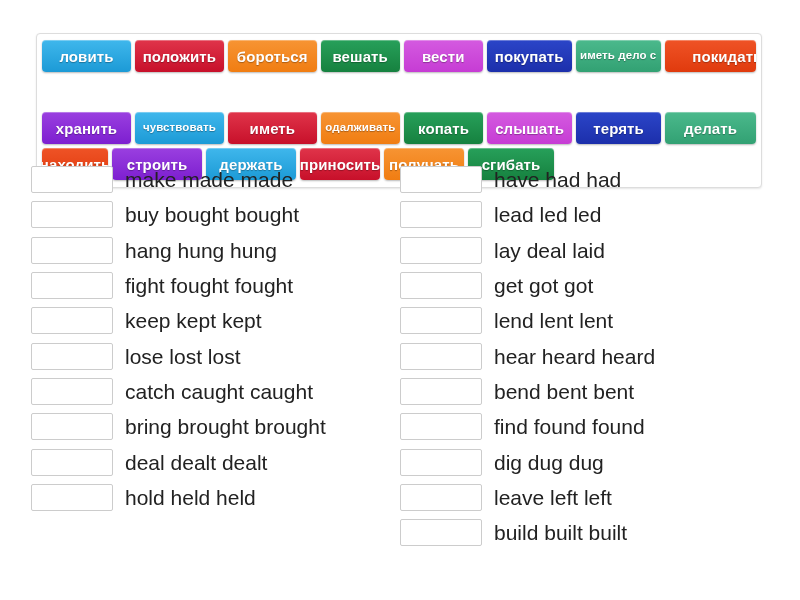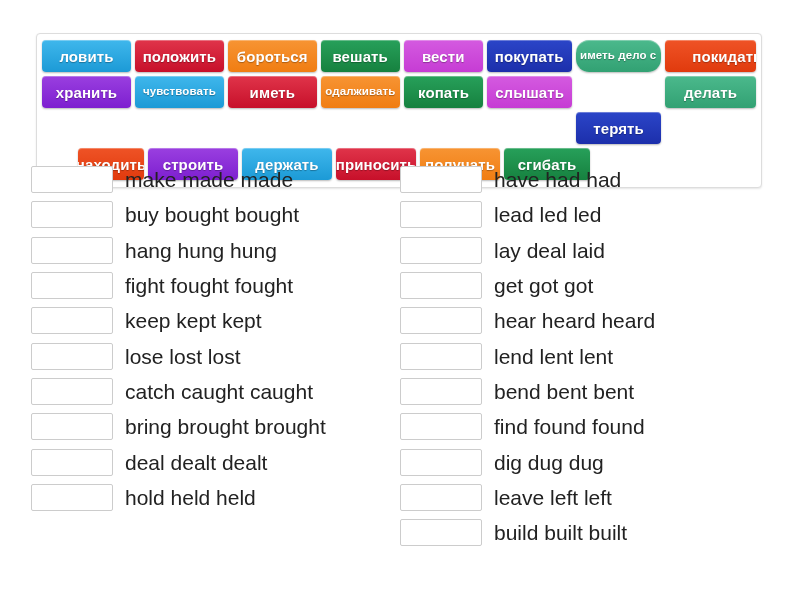--- a/index.html
+++ b/index.html
@@ -25,21 +25,21 @@
     box-sizing: border-box;
     background: #ffffff;
     border: 1px solid #dddddd;
     border-radius: 4px;
     box-shadow: 0 1px 2px rgba(0,0,0,0.10);
     padding: 6px 5px 7px 5px;
   }
   .tile-row {
     display: flex;
     flex-direction: row;
-    align-items: flex-start;
+    align-items: flex-end;
     margin-bottom: 4px;
   }
   .tile-row:last-child {
     margin-bottom: 0;
   }
 
   .tile {
     height: 32px;
     box-sizing: border-box;
     margin-right: 4px;
@@ -107,35 +107,35 @@
 <body>
 
 <div id="tile-bank">
     <div class="tile-row">
       <div class="tile" style="width: 90px; background: linear-gradient(rgb(63, 183, 236) 0%, rgb(28, 154, 214) 100%);">ловить</div>
       <div class="tile" style="width: 90px; background: linear-gradient(rgb(224, 52, 74) 0%, rgb(199, 16, 42) 100%);">положить</div>
       <div class="tile" style="width: 90px; background: linear-gradient(rgb(247, 148, 51) 0%, rgb(240, 125, 18) 100%);">бороться</div>
       <div class="tile" style="width: 80px; background: linear-gradient(rgb(39, 160, 90) 0%, rgb(22, 129, 63) 100%);">вешать</div>
       <div class="tile" style="width: 80px; background: linear-gradient(rgb(212, 90, 224) 0%, rgb(198, 60, 212) 100%);">вести</div>
       <div class="tile" style="width: 86px; background: linear-gradient(rgb(43, 69, 200) 0%, rgb(28, 47, 171) 100%);">покупать</div>
-      <div class="tile small" style="width: 86px; background: linear-gradient(rgb(75, 185, 140) 0%, rgb(50, 161, 115) 100%); border-radius: 13px;">иметь дело с</div>
+      <div class="tile small" style="width: 86px; background: linear-gradient(rgb(75, 185, 140) 0%, rgb(50, 161, 115) 100%);">иметь дело с</div>
       <div class="tile" style="width: 92px; background: linear-gradient(rgb(239, 83, 38) 0%, rgb(224, 58, 13) 100%); padding-left: 40px;">покидать</div>
     </div>
     <div class="tile-row">
       <div class="tile" style="width: 90px; background: linear-gradient(rgb(154, 63, 224) 0%, rgb(125, 31, 208) 100%);">хранить</div>
       <div class="tile small" style="width: 90px; background: linear-gradient(rgb(63, 183, 236) 0%, rgb(28, 154, 214) 100%);">чувствовать</div>
       <div class="tile" style="width: 90px; background: linear-gradient(rgb(224, 52, 74) 0%, rgb(199, 16, 42) 100%);">иметь</div>
       <div class="tile small" style="width: 80px; background: linear-gradient(rgb(247, 148, 51) 0%, rgb(240, 125, 18) 100%);">одалживать</div>
       <div class="tile" style="width: 80px; background: linear-gradient(rgb(39, 160, 90) 0%, rgb(22, 129, 63) 100%);">копать</div>
       <div class="tile" style="width: 86px; background: linear-gradient(rgb(212, 90, 224) 0%, rgb(198, 60, 212) 100%);">слышать</div>
       <div class="tile" style="width: 86px; background: linear-gradient(rgb(43, 69, 200) 0%, rgb(28, 47, 171) 100%); margin-top: 36px;">терять</div>
       <div class="tile" style="width: 92px; background: linear-gradient(rgb(75, 185, 140) 0%, rgb(50, 161, 115) 100%);">делать</div>
     </div>
     <div class="tile-row">
-      <div class="tile" style="width: 66px; background: linear-gradient(rgb(239, 83, 38) 0%, rgb(224, 58, 13) 100%); margin-left: 36px;">находить</div>
+      <div class="tile" style="width: 66px; background: linear-gradient(rgb(239, 83, 38) 0%, rgb(224, 58, 13) 100%);">находить</div>
       <div class="tile" style="width: 90px; background: linear-gradient(rgb(154, 63, 224) 0%, rgb(125, 31, 208) 100%);">строить</div>
       <div class="tile" style="width: 90px; background: linear-gradient(rgb(63, 183, 236) 0%, rgb(28, 154, 214) 100%);">держать</div>
       <div class="tile" style="width: 80px; background: linear-gradient(rgb(224, 52, 74) 0%, rgb(199, 16, 42) 100%);">приносить</div>
       <div class="tile" style="width: 80px; background: linear-gradient(rgb(247, 148, 51) 0%, rgb(240, 125, 18) 100%);">получать</div>
       <div class="tile" style="width: 86px; background: linear-gradient(rgb(39, 160, 90) 0%, rgb(22, 129, 63) 100%);">сгибать</div>
     </div>
   </div>
 
 <div id="answers">
   <div class="answer-col left" id="col-left">
@@ -192,28 +192,28 @@
       <div class="answer-row">
         <div class="drop-slot"></div>
         <div class="answer-text">lay deal laid</div>
       </div>
       <div class="answer-row">
         <div class="drop-slot"></div>
         <div class="answer-text">get got got</div>
       </div>
       <div class="answer-row">
         <div class="drop-slot"></div>
+        <div class="answer-text">lend lent lent</div>
+      </div>
+      <div class="answer-row">
+        <div class="drop-slot"></div>
         <div class="answer-text">hear heard heard</div>
       </div>
       <div class="answer-row">
         <div class="drop-slot"></div>
-        <div class="answer-text">lend lent lent</div>
-      </div>
-      <div class="answer-row">
-        <div class="drop-slot"></div>
         <div class="answer-text">bend bent bent</div>
       </div>
       <div class="answer-row">
         <div class="drop-slot"></div>
         <div class="answer-text">find found found</div>
       </div>
       <div class="answer-row">
         <div class="drop-slot"></div>
         <div class="answer-text">dig dug dug</div>
       </div>

